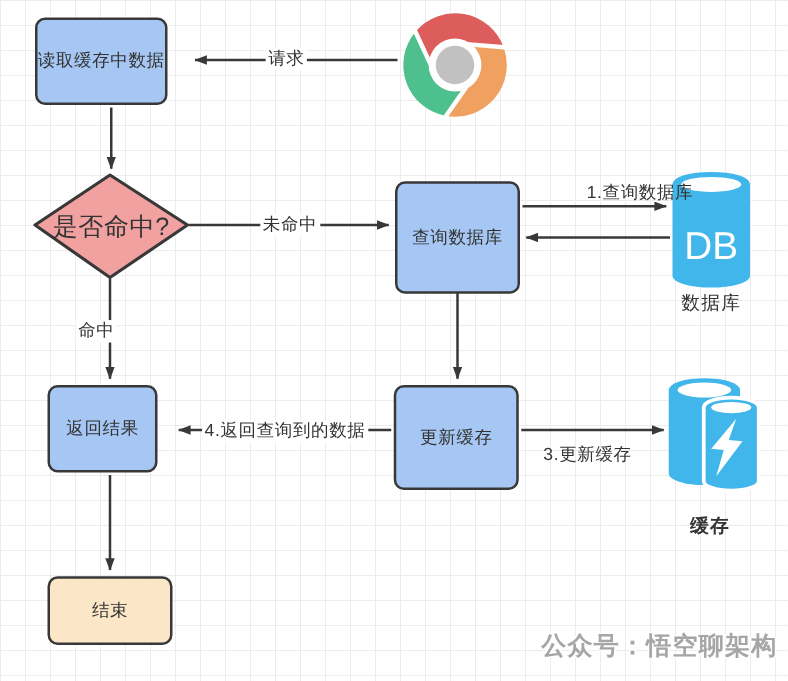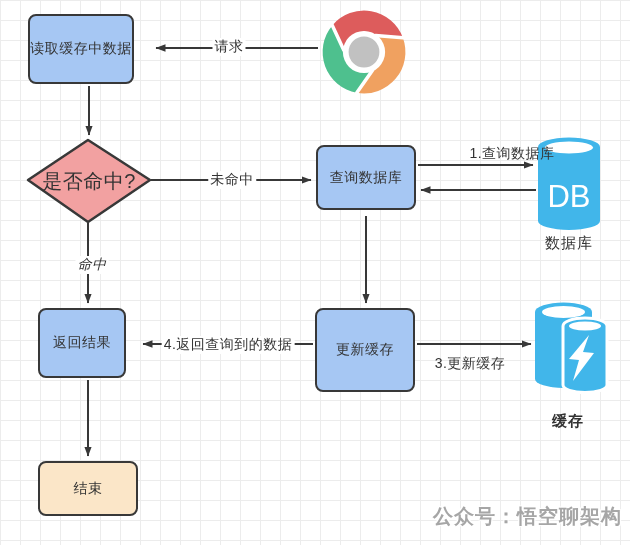--- a/index.html
+++ b/index.html
@@ -103,39 +103,39 @@
   </svg>
 
   <div class="box" style="left:28px;top:14px;width:106px;height:70px;">
     <span>读取缓存中数据</span>
   </div>
 
   <div class="diamond-label" style="left:28px;top:140px;width:122px;height:82px;">
     <span>是否命中?</span>
   </div>
 
-  <div class="box" style="left:316px;top:145px;width:100px;height:65px;justify-content:center;">
+  <div class="box" style="left:316px;top:145px;width:100px;height:90px;justify-content:center;">
     <span>查询数据库</span>
   </div>
 
   <div class="box" style="left:38px;top:308px;width:88px;height:70px;">
     <span>返回结果</span>
   </div>
 
   <div class="box" style="left:315px;top:308px;width:100px;height:84px;">
     <span>更新缓存</span>
   </div>
 
   <div class="box end" style="left:38px;top:461px;width:100px;height:55px;">
     <span>结束</span>
   </div>
 
   <div class="elabel" style="left:229px;top:47px;">请求</div>
   <div class="elabel" style="left:232px;top:180px;">未命中</div>
-  <div class="elabel" style="left:92px;top:265px;font-style:italic;">命中</div>
+  <div class="elabel" style="left:77px;top:265px;">命中</div>
   <div class="elabel nobg" style="left:472px;top:154px;margin-left:40px;">1.查询数据库</div>
   <div class="elabel" style="left:228px;top:345px;">4.返回查询到的数据</div>
   <div class="elabel nobg" style="left:470px;top:364px;">3.更新缓存</div>
 
   <div class="caption" style="left:569px;top:243px;">数据库</div>
   <div class="caption" style="left:568px;top:421px;font-weight:bold;">缓存</div>
 
   <div class="watermark">公众号：悟空聊架构</div>
 
 </div>

